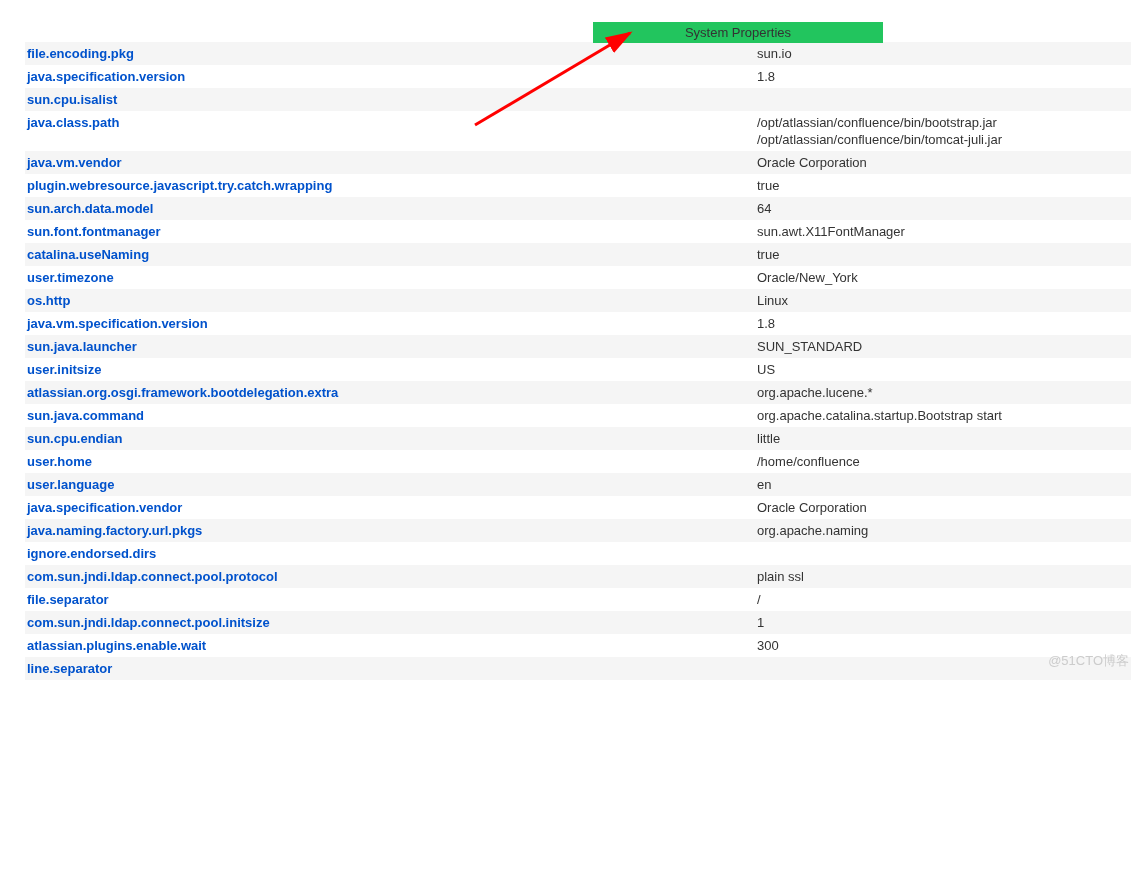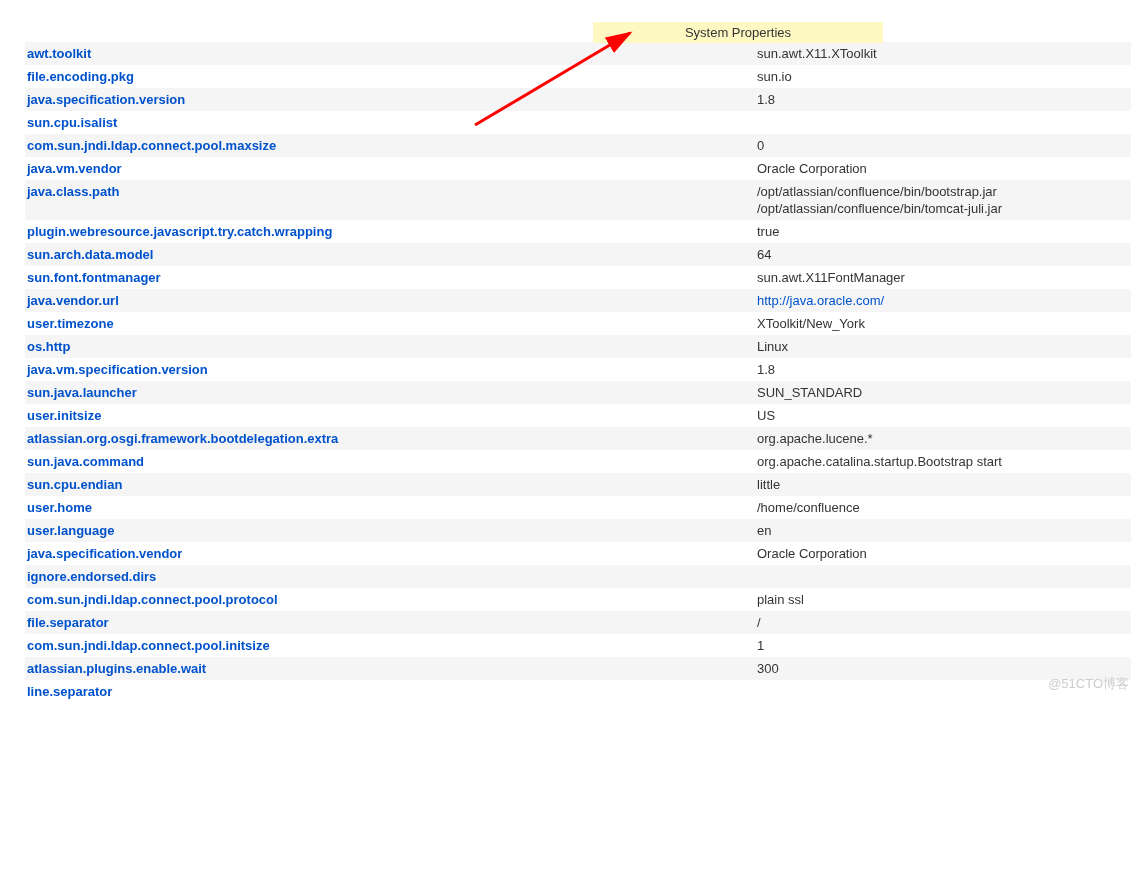--- a/index.html
+++ b/index.html
@@ -9,21 +9,21 @@
       background: #fff;
       width: 1139px;
       position: relative;
     }
     .header-highlight {
       position: absolute;
       top: 22px;
       left: 593px;
       width: 290px;
       height: 21px;
-      background: #fef9c3;
+      background: #22c55e;
       text-align: center;
       line-height: 21px;
       font-size: 13px;
       color: #333;
       z-index: 2;
     }
     .arrow-annotation {
       position: absolute;
       top: 15px;
       left: 420px;
@@ -83,67 +83,59 @@
       <polygon points="0 0, 9 3, 0 6" fill="#ff0000"></polygon>
     </marker>
   </defs>
   <line x1="55" y1="110" x2="210" y2="18" stroke="#ff0000" stroke-width="3" marker-end="url(#arrowhead)"></line>
 </svg>
 
 <div class="table-container">
   <table>
     <tbody id="rows">
         <tr>
-          <td class="key">awt.toolkit</td>
-          <td class="val">sun.awt.X11.XToolkit</td>
-        </tr>
-        <tr>
           <td class="key">file.encoding.pkg</td>
           <td class="val">sun.io</td>
         </tr>
         <tr>
           <td class="key">java.specification.version</td>
           <td class="val">1.8</td>
         </tr>
         <tr>
           <td class="key">sun.cpu.isalist</td>
           <td class="val"></td>
-        </tr>
-        <tr>
-          <td class="key">com.sun.jndi.ldap.connect.pool.maxsize</td>
-          <td class="val">0</td>
-        </tr>
-        <tr>
-          <td class="key">java.vm.vendor</td>
-          <td class="val">Oracle Corporation</td>
         </tr>
         <tr>
           <td class="key">java.class.path</td>
           <td class="val multiline">/opt/atlassian/confluence/bin/bootstrap.jar
 /opt/atlassian/confluence/bin/tomcat-juli.jar</td>
         </tr>
         <tr>
+          <td class="key">java.vm.vendor</td>
+          <td class="val">Oracle Corporation</td>
+        </tr>
+        <tr>
           <td class="key">plugin.webresource.javascript.try.catch.wrapping</td>
           <td class="val">true</td>
         </tr>
         <tr>
           <td class="key">sun.arch.data.model</td>
           <td class="val">64</td>
         </tr>
         <tr>
           <td class="key">sun.font.fontmanager</td>
           <td class="val">sun.awt.X11FontManager</td>
         </tr>
         <tr>
-          <td class="key">java.vendor.url</td>
-          <td class="val"><a href="#">http://java.oracle.com/</a></td>
+          <td class="key">catalina.useNaming</td>
+          <td class="val">true</td>
         </tr>
         <tr>
           <td class="key">user.timezone</td>
-          <td class="val">XToolkit/New_York</td>
+          <td class="val">Oracle/New_York</td>
         </tr>
         <tr>
           <td class="key">os.http</td>
           <td class="val">Linux</td>
         </tr>
         <tr>
           <td class="key">java.vm.specification.version</td>
           <td class="val">1.8</td>
         </tr>
         <tr>
@@ -170,20 +162,24 @@
           <td class="key">user.home</td>
           <td class="val">/home/confluence</td>
         </tr>
         <tr>
           <td class="key">user.language</td>
           <td class="val">en</td>
         </tr>
         <tr>
           <td class="key">java.specification.vendor</td>
           <td class="val">Oracle Corporation</td>
+        </tr>
+        <tr>
+          <td class="key">java.naming.factory.url.pkgs</td>
+          <td class="val">org.apache.naming</td>
         </tr>
         <tr>
           <td class="key">ignore.endorsed.dirs</td>
           <td class="val"></td>
         </tr>
         <tr>
           <td class="key">com.sun.jndi.ldap.connect.pool.protocol</td>
           <td class="val">plain ssl</td>
         </tr>
         <tr>

